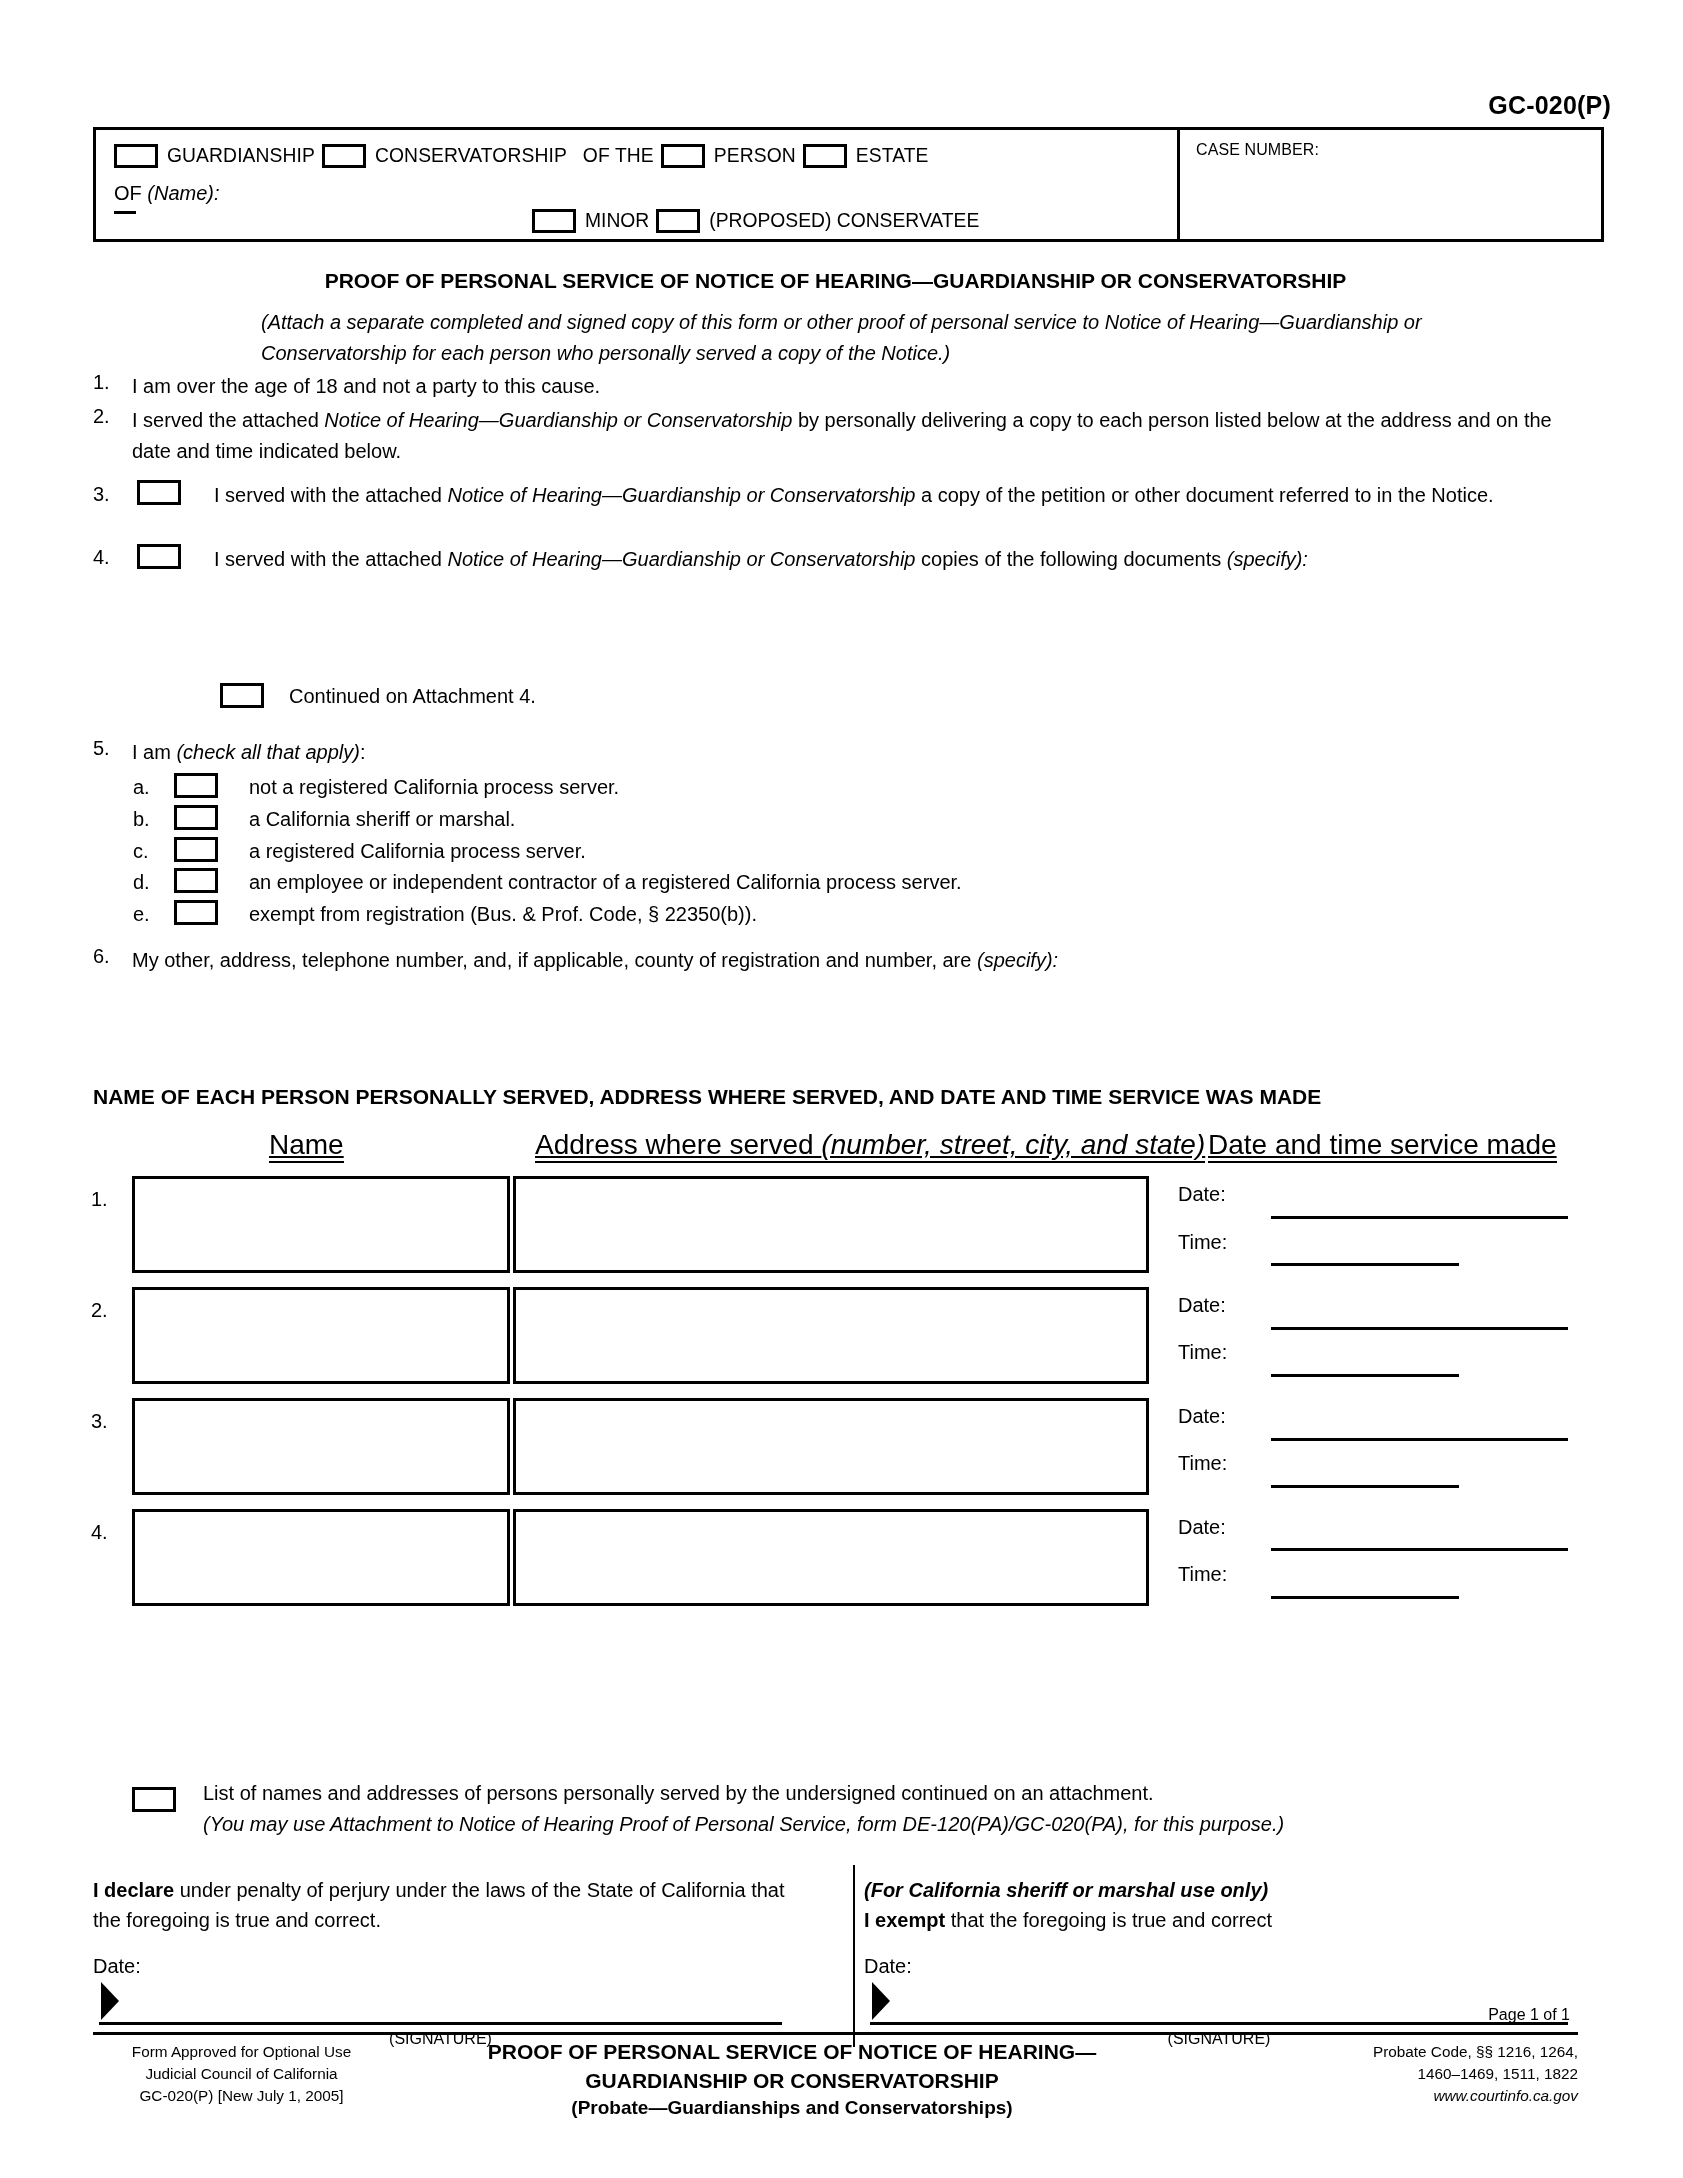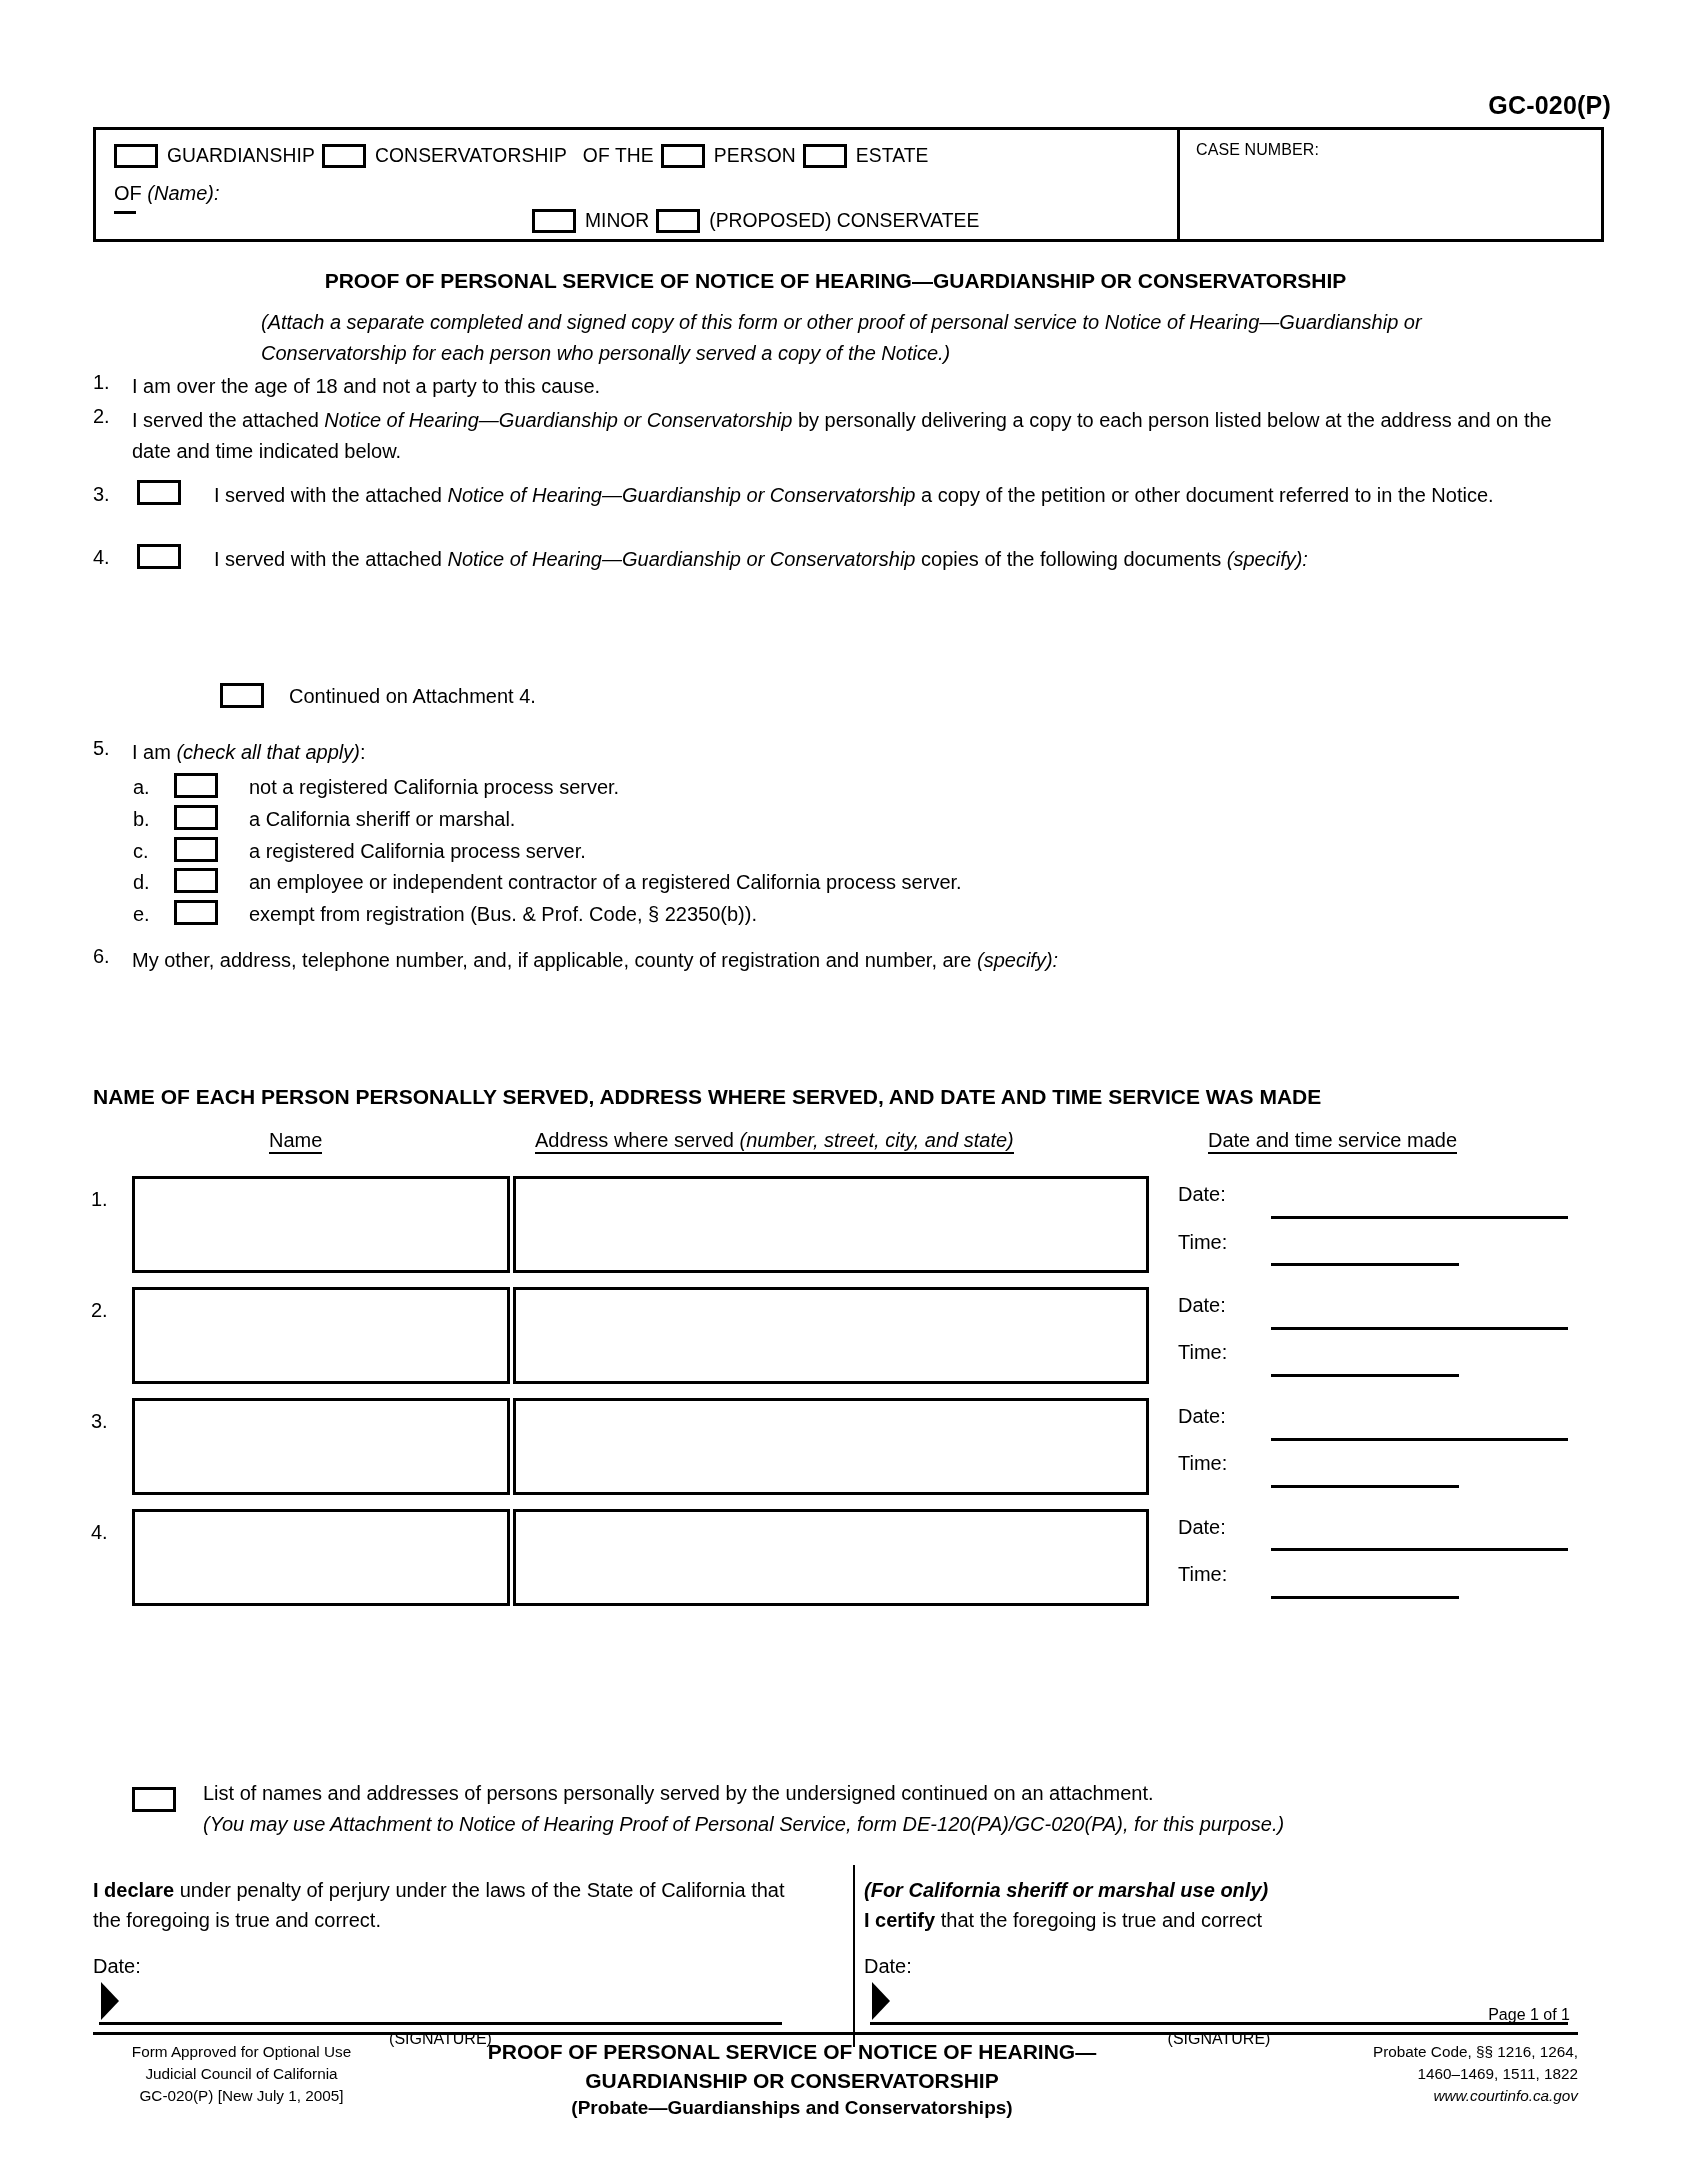--- a/index.html
+++ b/index.html
@@ -102,21 +102,21 @@
   .subbox { position: absolute; left: 174px; }
   .subtxt { position: absolute; left: 249px; font-size: 20px; }
 
   
   #served-head {
     left: 93px; top: 1085px; width: 1485px;
     text-align: left;
     font-size: 21px;
     font-weight: bold;
   }
-  .colhead { position: absolute; font-size: 20px; }
+  .colhead { position: absolute; font-size: 28px; text-decoration: underline; }
   .colhead span { border-bottom: 2px solid #000; padding-bottom: 1px; }
 
   .rownum { position:absolute; left: 91px; font-size: 20px; }
   .namebox {
     position:absolute; left: 132px; width: 378px;
     border: 3px solid #000; box-sizing: border-box; background:#fff;
   }
   .addrbox {
     position:absolute; left: 513px; width: 636px;
     border: 3px solid #000; box-sizing: border-box; background:#fff;
@@ -259,21 +259,21 @@
     <div>List of names and addresses of persons personally served by the undersigned continued on an attachment.</div>
     <div class="ital">(You may use Attachment to Notice of Hearing Proof of Personal Service, form DE-120(PA)/GC-020(PA), for this purpose.)</div>
   </div>
 
   <div id="mid-divider" class="abs"></div>
 
   <div id="decl-left" class="abs"><span class="bold">I declare</span><span> under penalty of perjury under the laws of the State of California that the foregoing is true and correct.</span></div>
 
   <div id="decl-right" class="abs">
     <div class="bi">(For California sheriff or marshal use only)</div>
-    <div><span class="bold">I certify</span><span> that the foregoing is true and correct</span></div>
+    <div><span class="bold">I exempt</span><span> that the foregoing is true and correct</span></div>
   </div>
 
   <div id="date-left" class="abs">Date:</div>
   <div id="date-right" class="abs">Date:</div>
 
   <svg class="abs" style="left:99px; top:1980px;" width="22" height="42" viewBox="0 0 22 42">
     <path d="M2 2 L2 40 L20 21 Z" fill="#000"></path>
   </svg>
   <div class="sigline" style="left:99px; top:2022px; width:683px;"></div>
   <div class="sigcap" style="left:99px; top:2030px; width:683px;">(SIGNATURE)</div>

